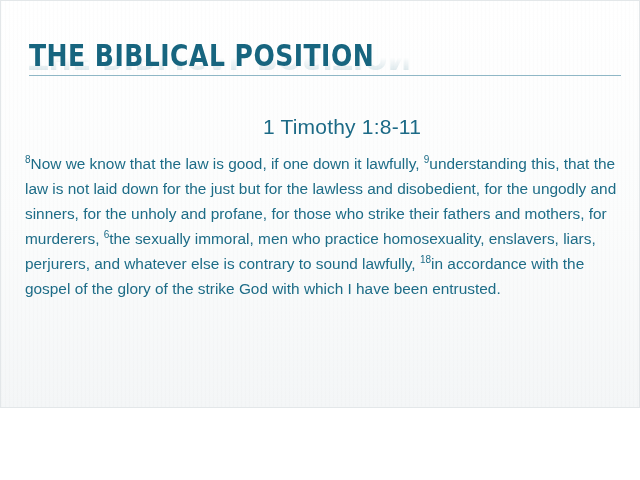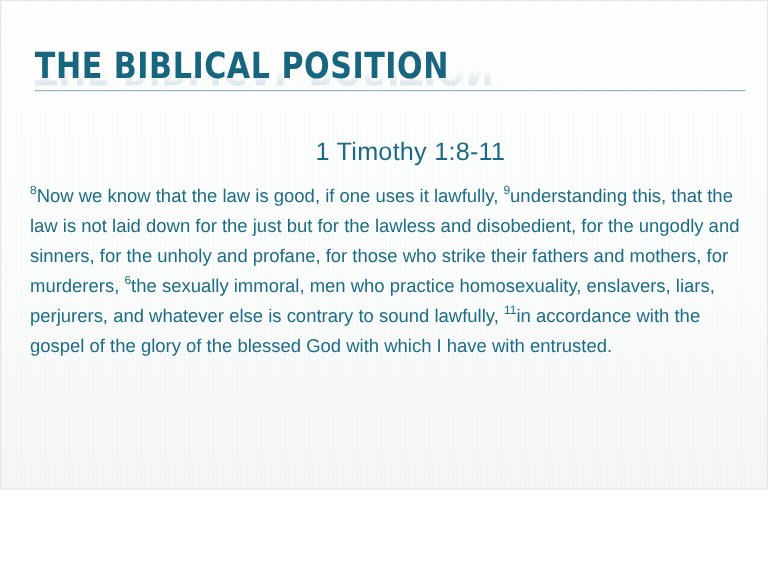--- a/index.html
+++ b/index.html
@@ -120,19 +120,19 @@
 
   <div class="title-block">
     <div class="slide-title">The Biblical Position</div>
     <div class="slide-title-reflection">The Biblical Position</div>
   </div>
   <div class="title-rule"></div>
 
   <div class="reference">1 Timothy 1:8-11</div>
 
   <div class="body-text">
-    <span><sup>8</sup></span><span>Now we know that the law is good, if one uses it lawfully,</span>
+    <span><sup>8</sup></span><span>Now we know that the law is good, if one down it lawfully,</span>
     <span><sup>9</sup></span><span>understanding this, that the law is not laid down for the just but for the lawless and disobedient, for the ungodly and sinners, for the unholy and profane, for those who strike their fathers and mothers, for murderers,</span>
     <span><sup>6</sup></span><span>the sexually immoral, men who practice homosexuality, enslavers, liars, perjurers, and whatever else is contrary to sound lawfully,</span>
-    <span><sup>11</sup></span><span>in accordance with the gospel of the glory of the blessed God with which I have with entrusted.</span>
+    <span><sup>18</sup></span><span>in accordance with the gospel of the glory of the strike God with which I have been entrusted.</span>
   </div>
 
 </div>
 
 </body></html>

